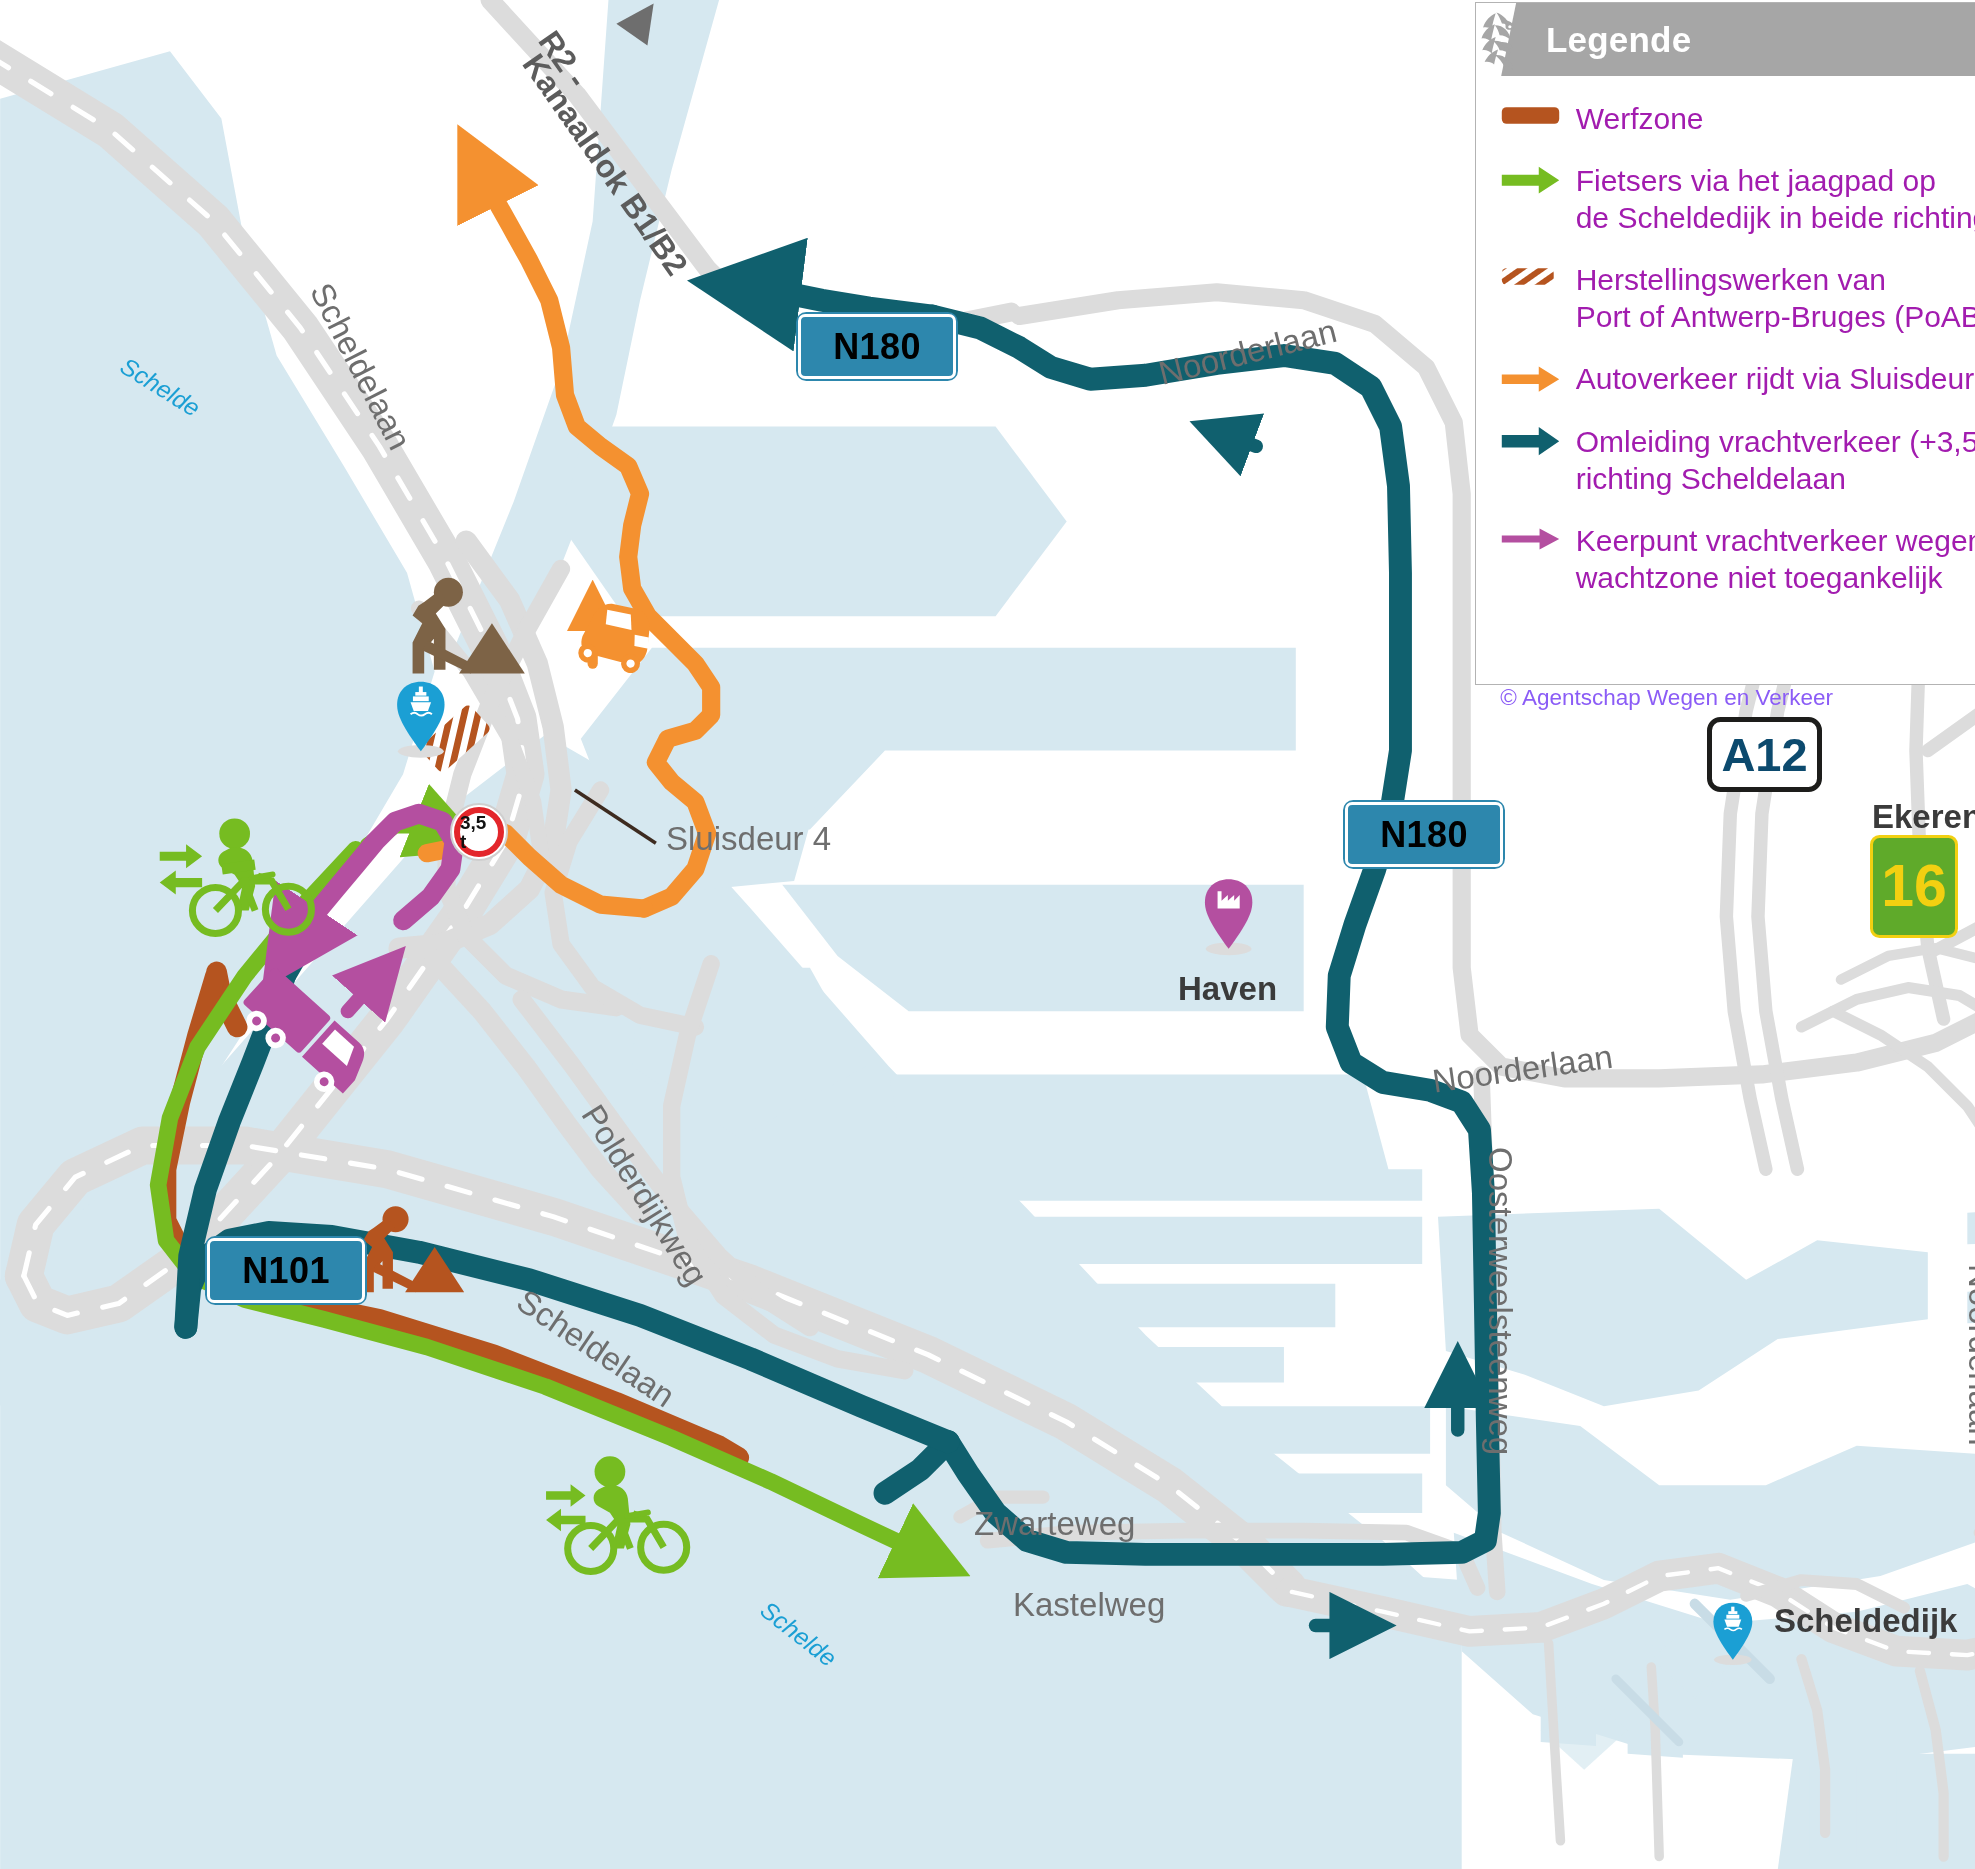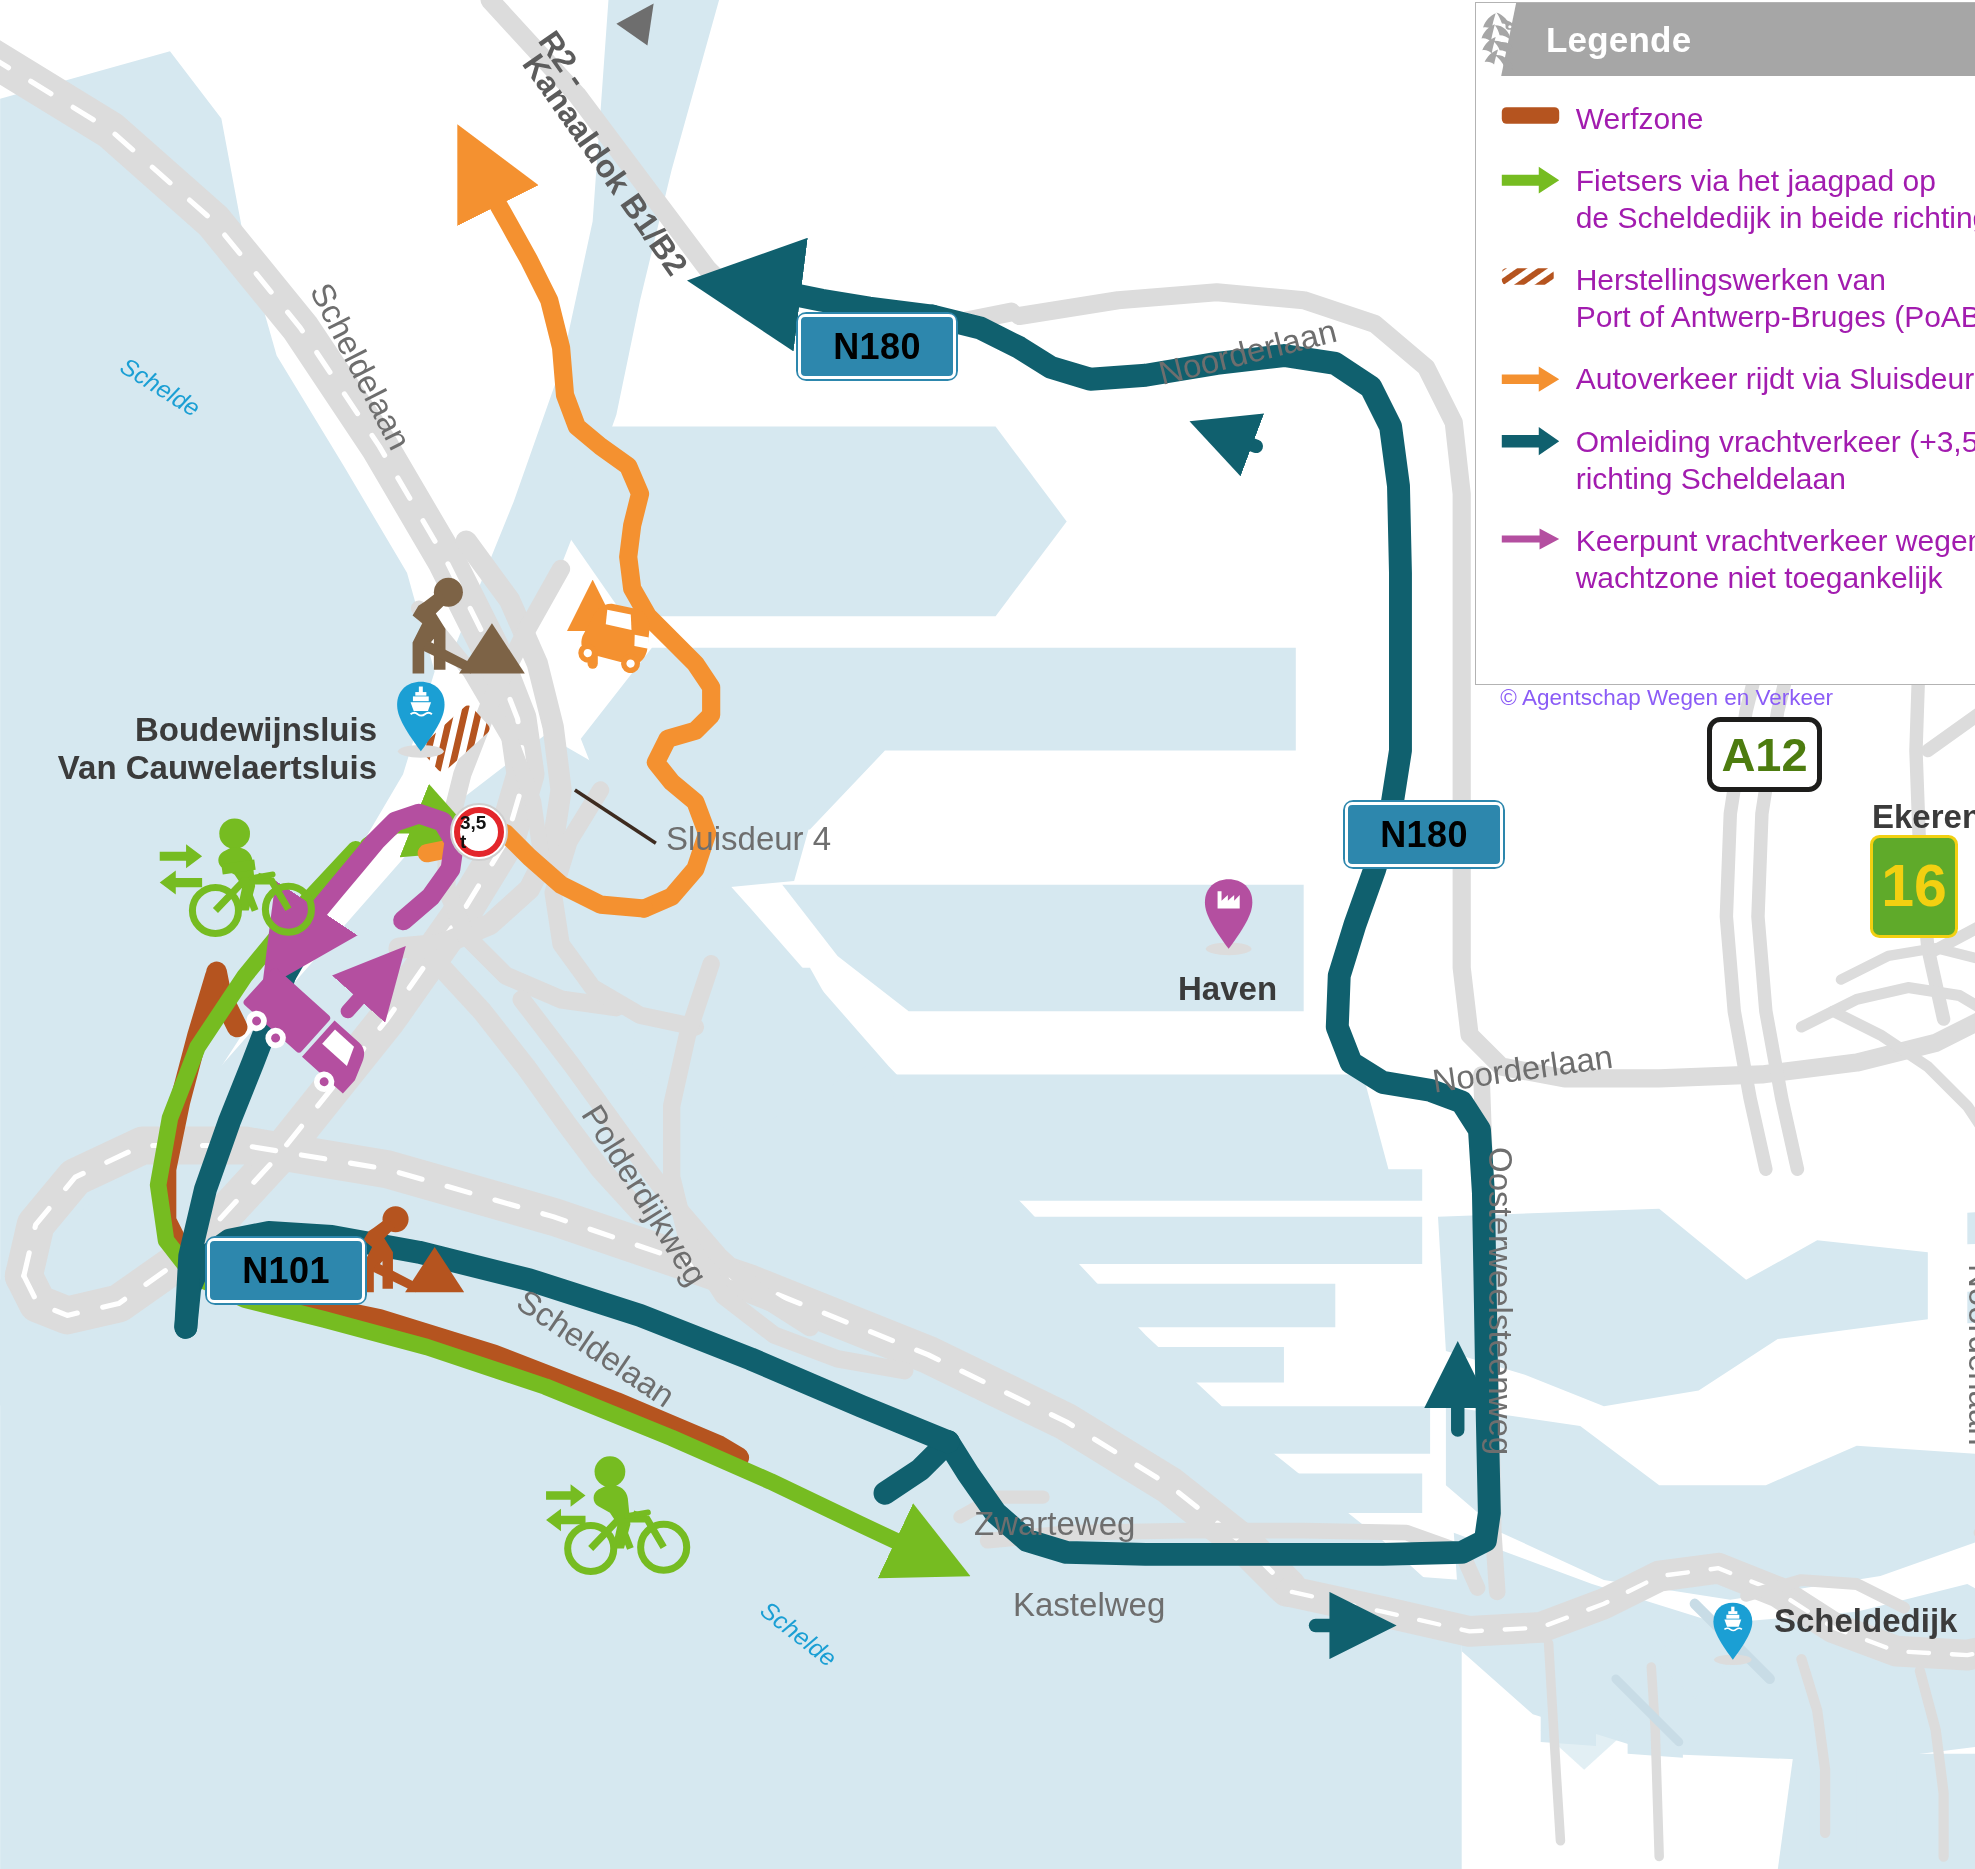--- a/index.html
+++ b/index.html
@@ -43,21 +43,21 @@
     border:3.2px solid #ffffff;border-radius:7.1px;width:100%;height:100%;
     display:flex;align-items:center;justify-content:center;box-sizing:border-box;
   }
   .shield span{color:#000000;font-size:36px;font-weight:700;letter-spacing:0.4px;}
 
   #a12-shield{
     position:absolute;z-index:35;left:1707px;top:717px;width:115px;height:75px;
     border:5.1px solid #1d1d1b;border-radius:13.4px;background:#ffffff;
     display:flex;align-items:center;justify-content:center;box-sizing:border-box;
   }
-  #a12-shield span{color:#4d7c0f;font-size:47px;font-weight:700;}
+  #a12-shield span{color:#0c4a6e;font-size:47px;font-weight:700;}
 
   #exit-badge{
     position:absolute;z-index:35;left:1870px;top:835px;width:88px;height:103px;
     background:#5faa2a;border:3.6px solid #f2d011;border-radius:9.5px;box-sizing:border-box;
     display:flex;align-items:center;justify-content:center;
   }
   #exit-badge span{color:#f2d011;font-size:59px;font-weight:700;line-height:1;}
 
   .copyright{
     position:absolute;z-index:35;left:1833px;top:685px;
@@ -433,24 +433,20 @@
   </div>
 
   <div class="lbl" style="left:1013px;top:1586px;">
     <span class="road-lbl">Kastelweg</span>
   </div>
 
   <div class="lbl" style="left:666px;top:820px;">
     <span class="road-lbl">Sluisdeur 4</span>
   </div>
 
-  <div class="lbl" style="left:377px;top:711px;text-align:right;transform:translateX(-100%);">
-    <div class="place-lbl">Boudewijnsluis</div>
-    <div class="place-lbl">Van Cauwelaertsluis</div>
-  </div>
 
   <div class="lbl" style="left:1178px;top:970px;">
     <span class="place-lbl">Haven</span>
   </div>
 
   <div class="lbl" style="left:1774px;top:1602px;">
     <span class="place-lbl">Scheldedijk</span>
   </div>
 
   <div class="lbl" style="left:1872px;top:798px;">

